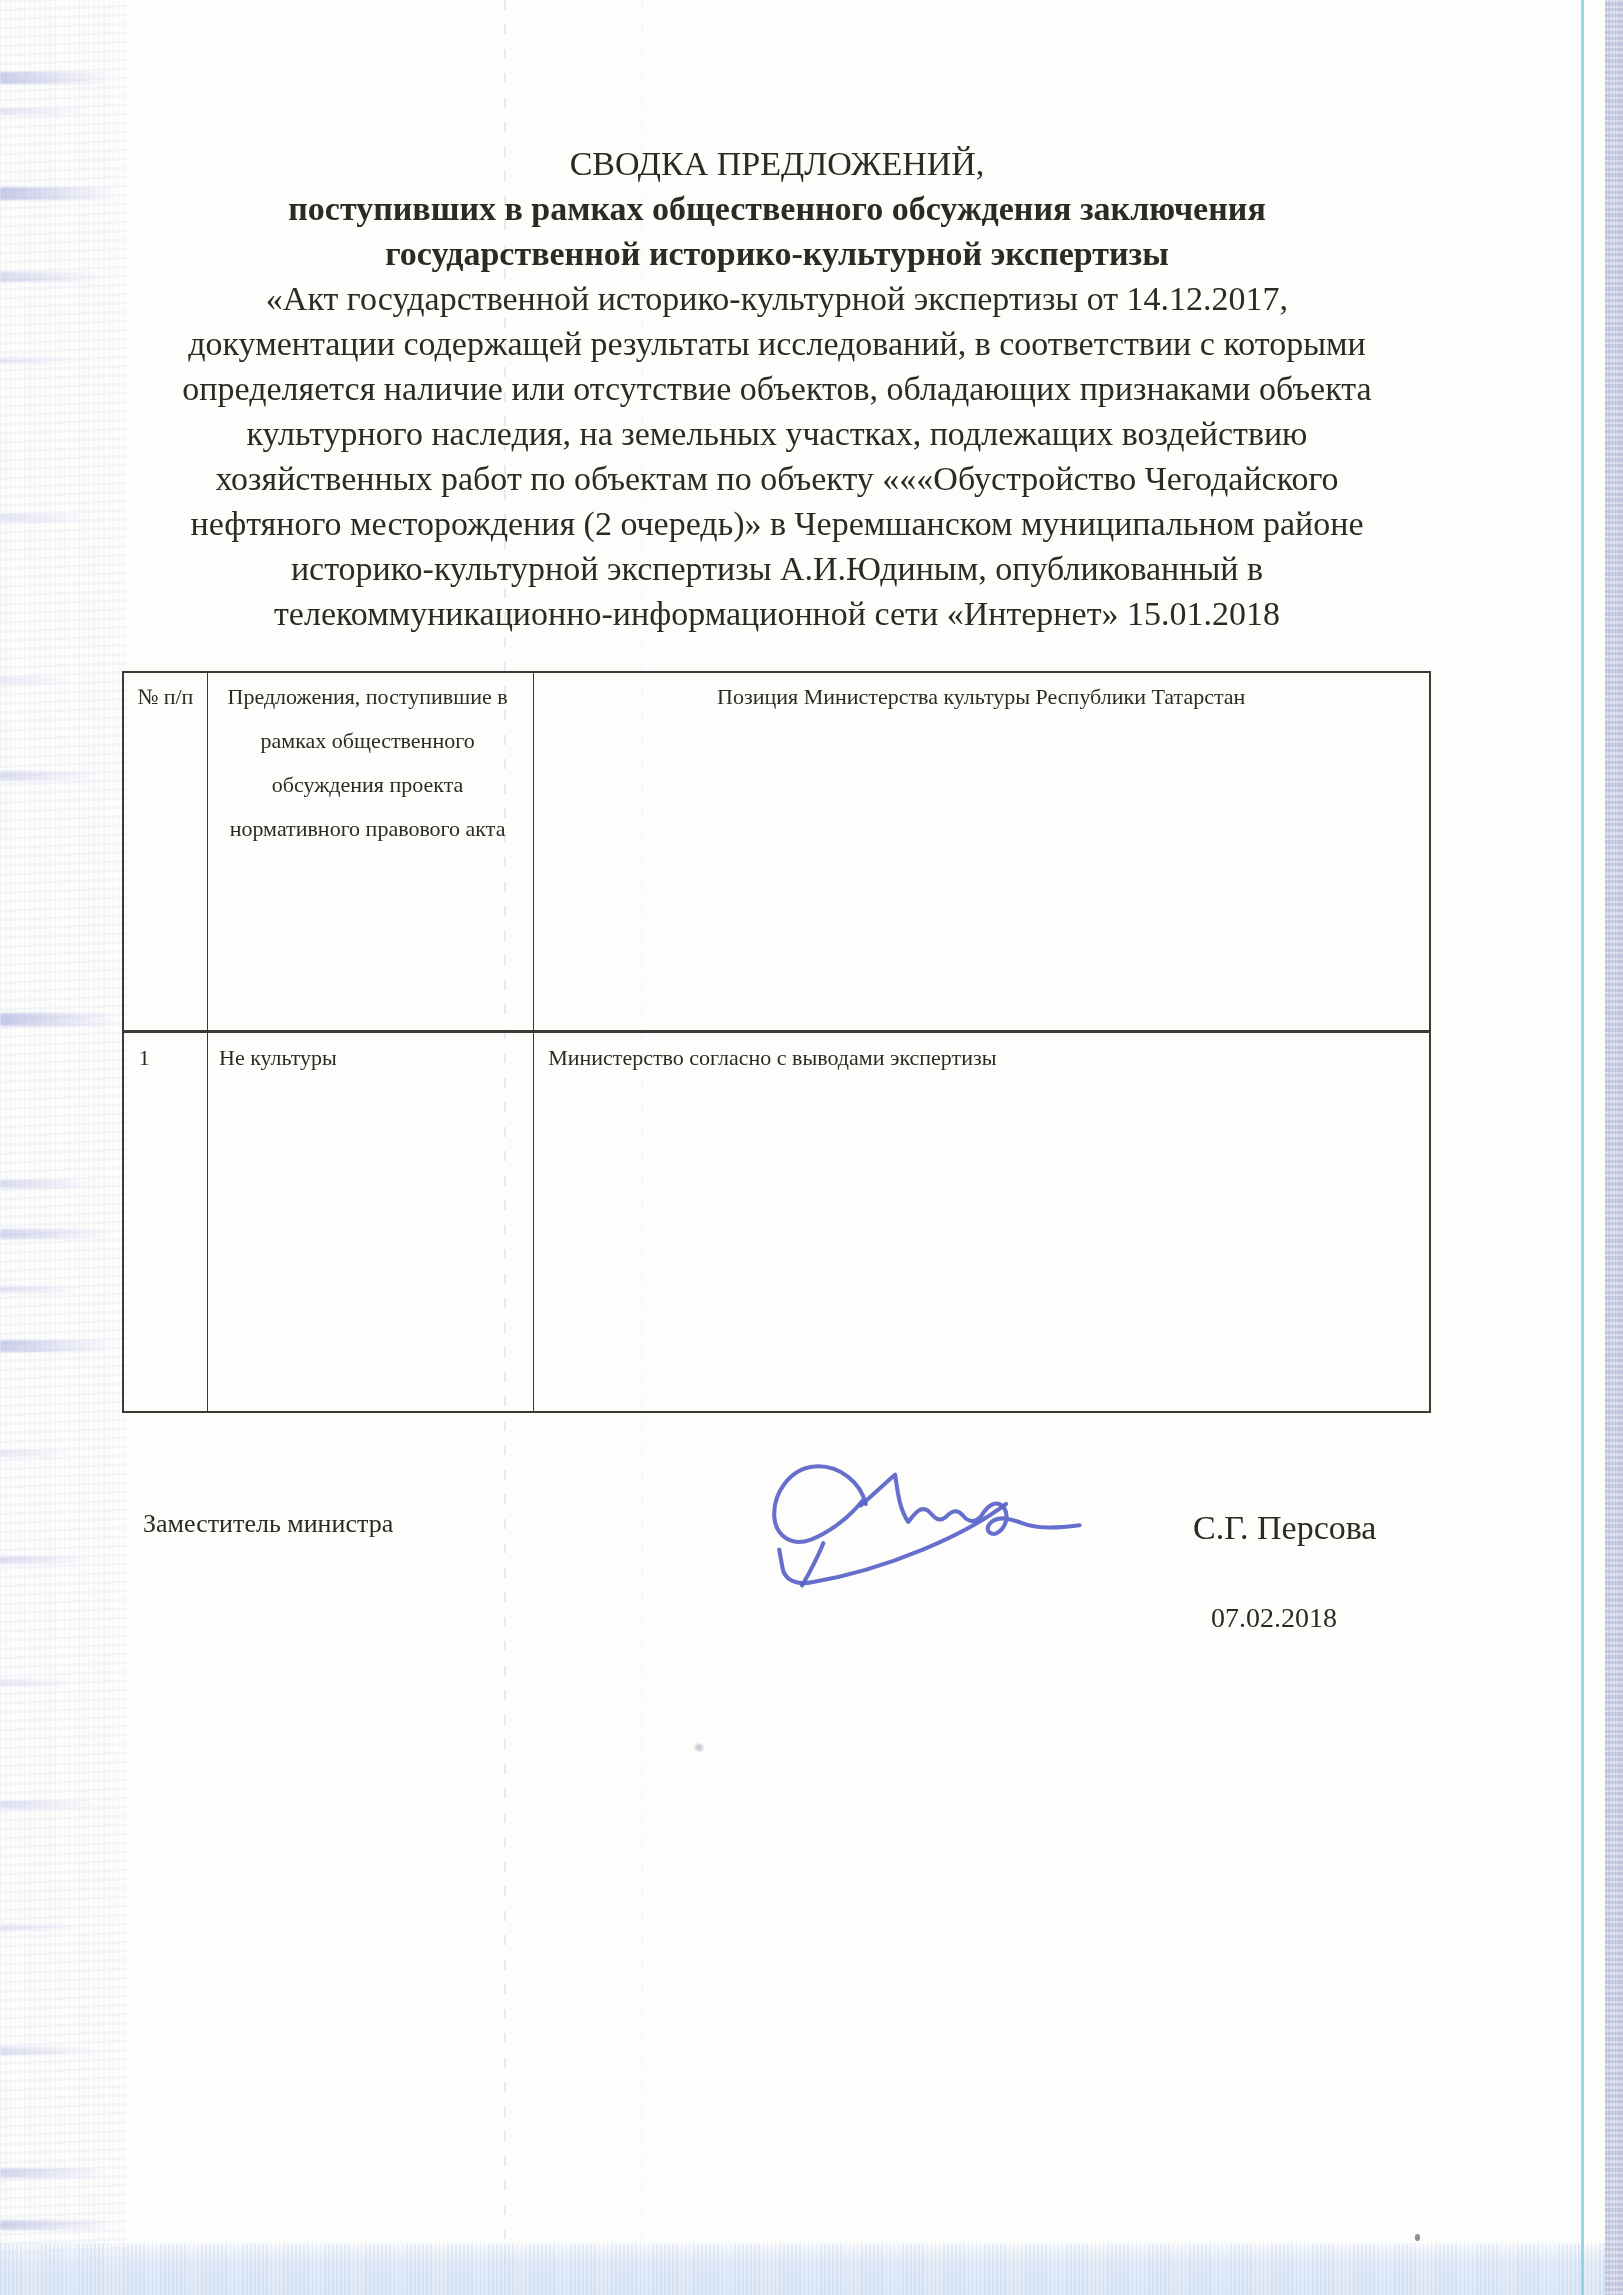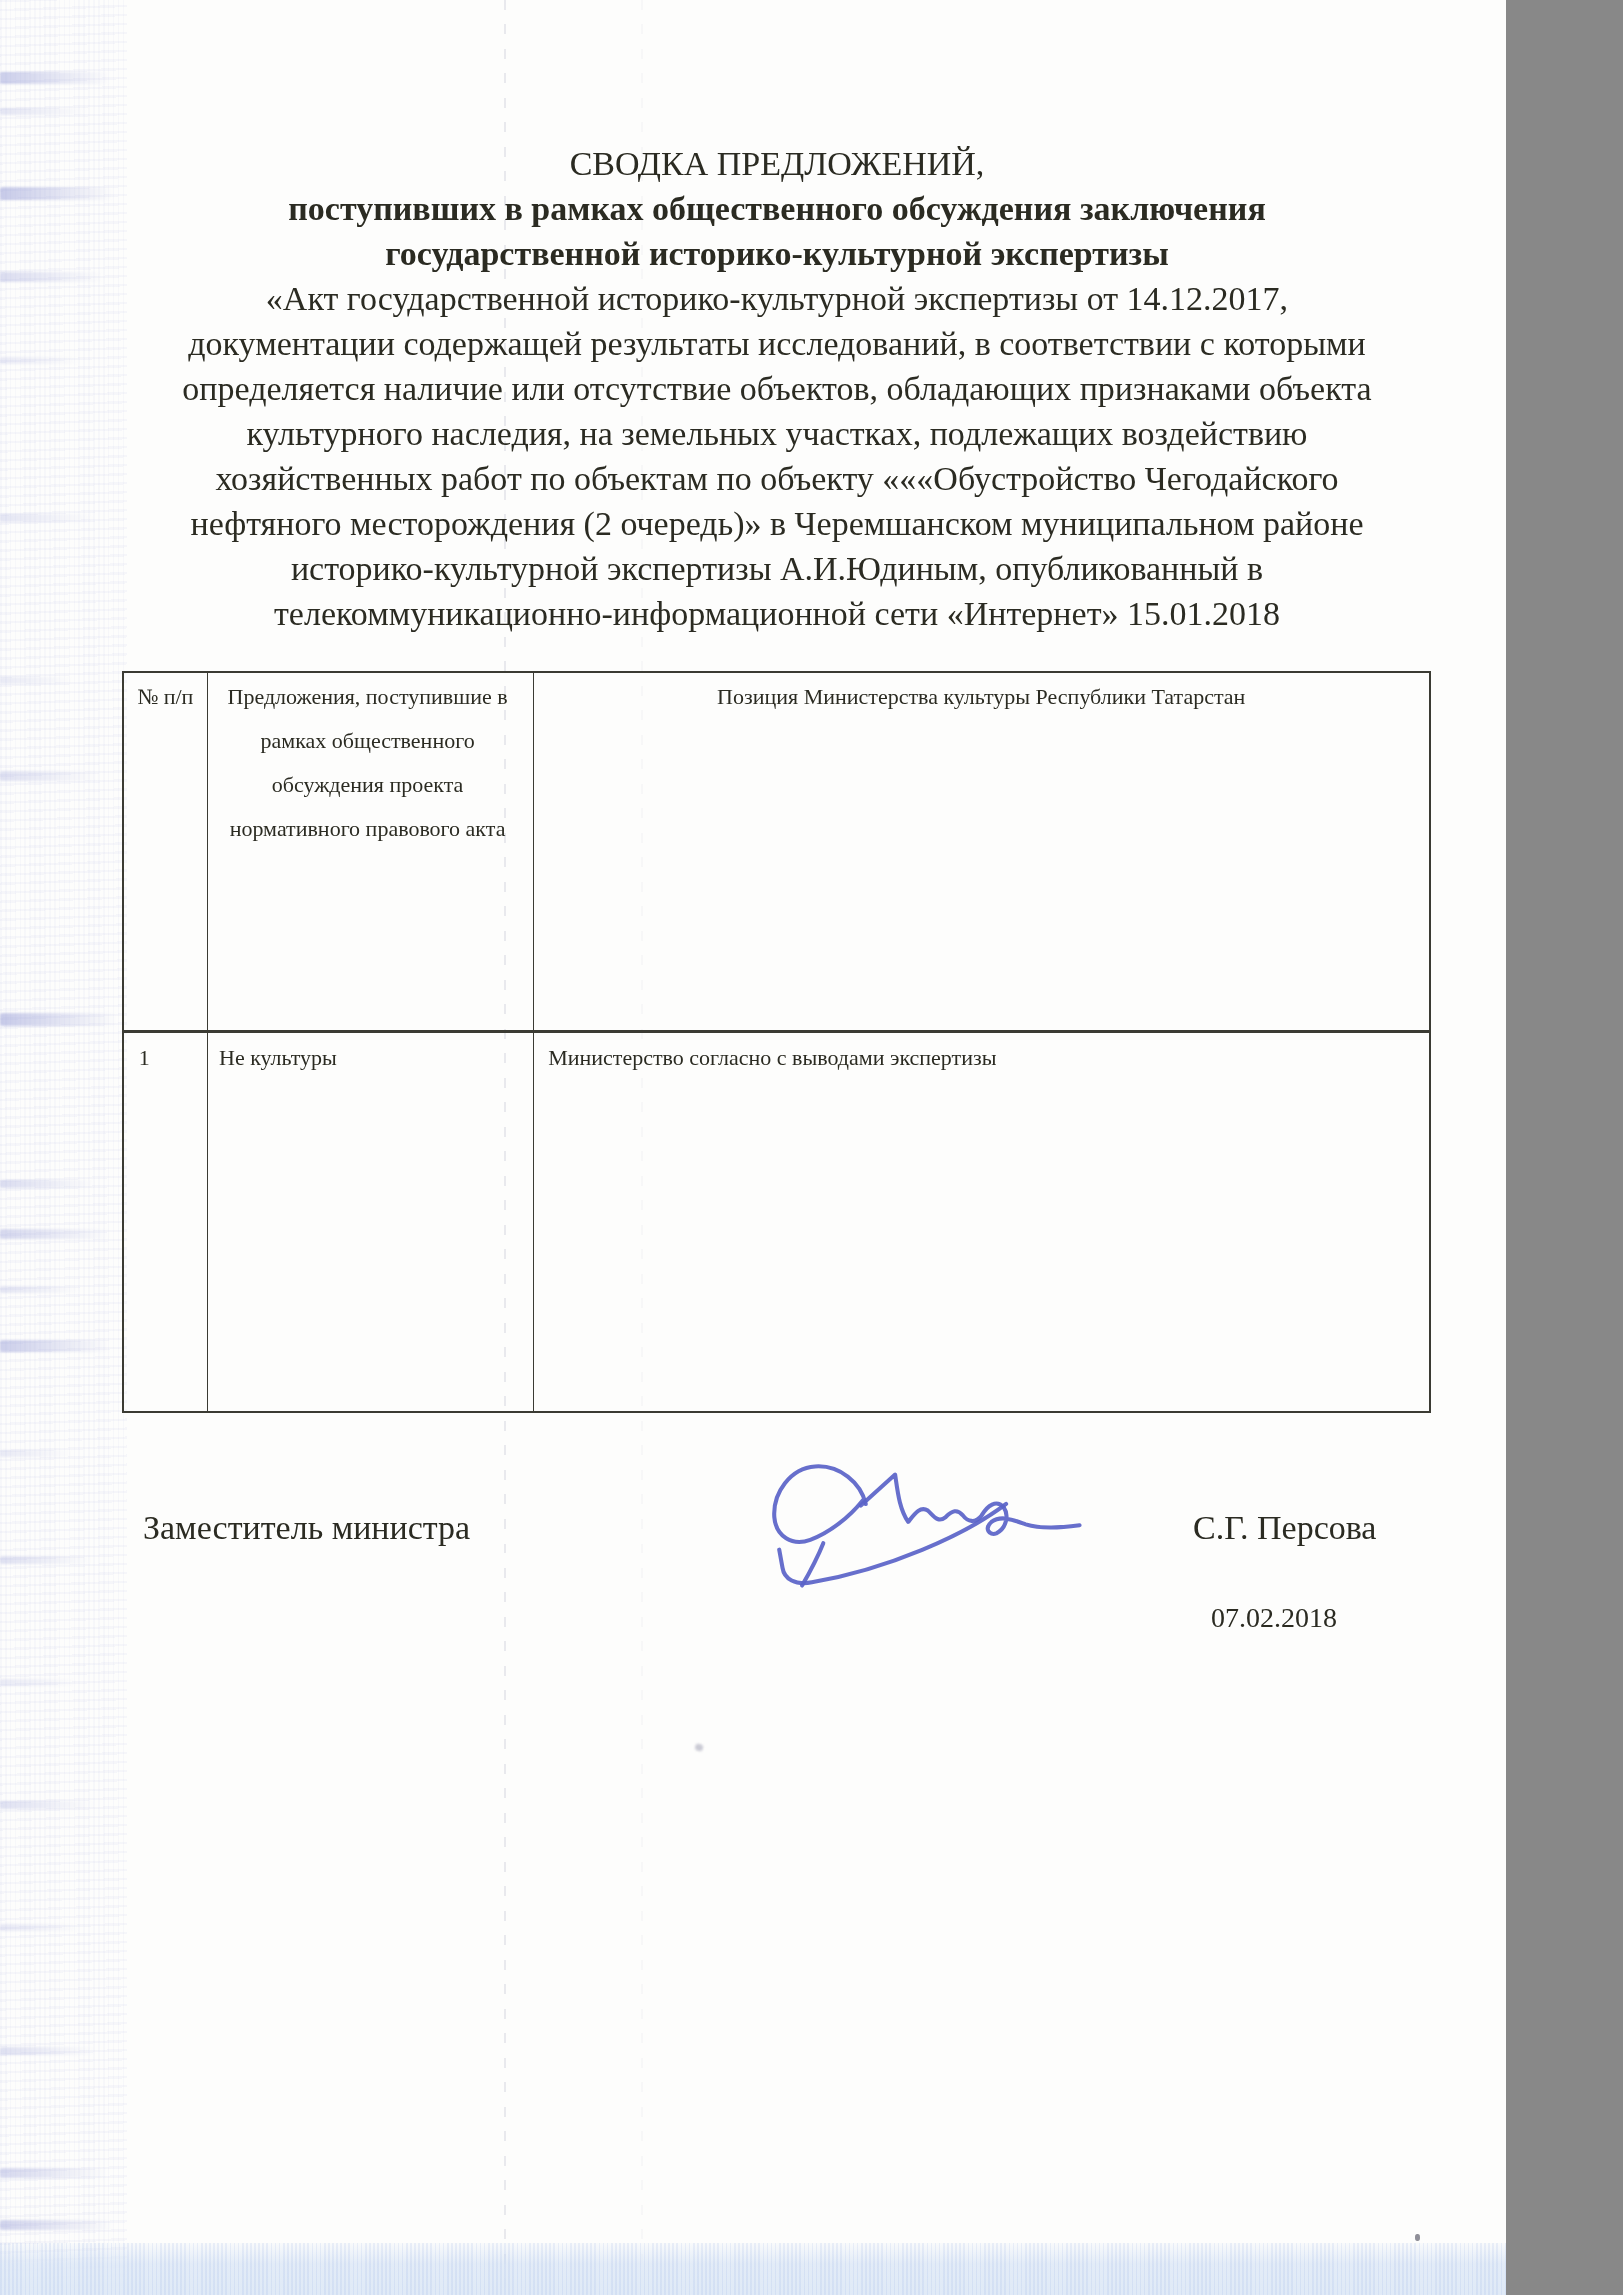--- a/index.html
+++ b/index.html
@@ -1,18 +1,18 @@
 <!DOCTYPE html>
 <html style="--ink: #5a63c8; --text: #2b2b22; --table_border: #3b3b33; --scan_cyan: #82d2e2; --scan_band: #ccd0e3; --scan_bottom: #e0eaf7; --scan_noise: #9aa0d8;font-size:13px"><head>
 <meta charset="utf-8">
 <style>
   html,body{margin:0;padding:0;background:#888;}
   .page{
     position:relative;
-    width:1506px;height:2295px;
+    width:1623px;height:2295px;
     background:#fdfdfc;
     overflow:hidden;
     font-family:"Liberation Serif","DejaVu Serif",serif;
     color:var(--text,#2b2b22);
   }
 
   
   .noise-left{
     position:absolute;left:0;top:0;width:127px;height:100%;
     background:
@@ -83,21 +83,21 @@
     height:355px;text-align:center;padding:1.6px 6.5px 0 6.5px;
     border-bottom:3.3px solid var(--table_border,#3b3b33);
   }
   .proposals-table tr.hrow th.h-proposals{padding:1.6px 19.6px 0 14.7px;margin-left:46px;}
   .proposals-table tr.hrow th.h-position{padding:1.6px 33px 0 33px;}
   .proposals-table tr.brow td{height:375px;padding:3.3px 8.2px 0 14.7px;text-align:left;}
   .proposals-table tr.brow td.b-proposals{padding-left:11.5px;}
   .proposals-table tr.brow td.b-position{padding-left:14.7px;}
 
   
-  .signoff-role{position:absolute;left:143px;top:1509px;font-size:34px;white-space:nowrap;z-index:3;}
+  .signoff-role{position:absolute;left:143px;top:1509px;font-size:26px;white-space:nowrap;z-index:3;}
   .signoff-name{position:absolute;left:1193px;top:1509px;font-size:34px;white-space:nowrap;z-index:3;}
   .signoff-date{position:absolute;left:1211px;top:1602px;font-size:28px;white-space:nowrap;z-index:3;}
   .signature{position:absolute;left:761px;top:1455px;width:327px;height:151px;z-index:4;}
   .signature path{
     fill:none;stroke:var(--ink,#5a63c8);stroke-width:5;
     stroke-linecap:round;stroke-linejoin:round;opacity:.92;
   }
 </style>
 </head>
 <body>

